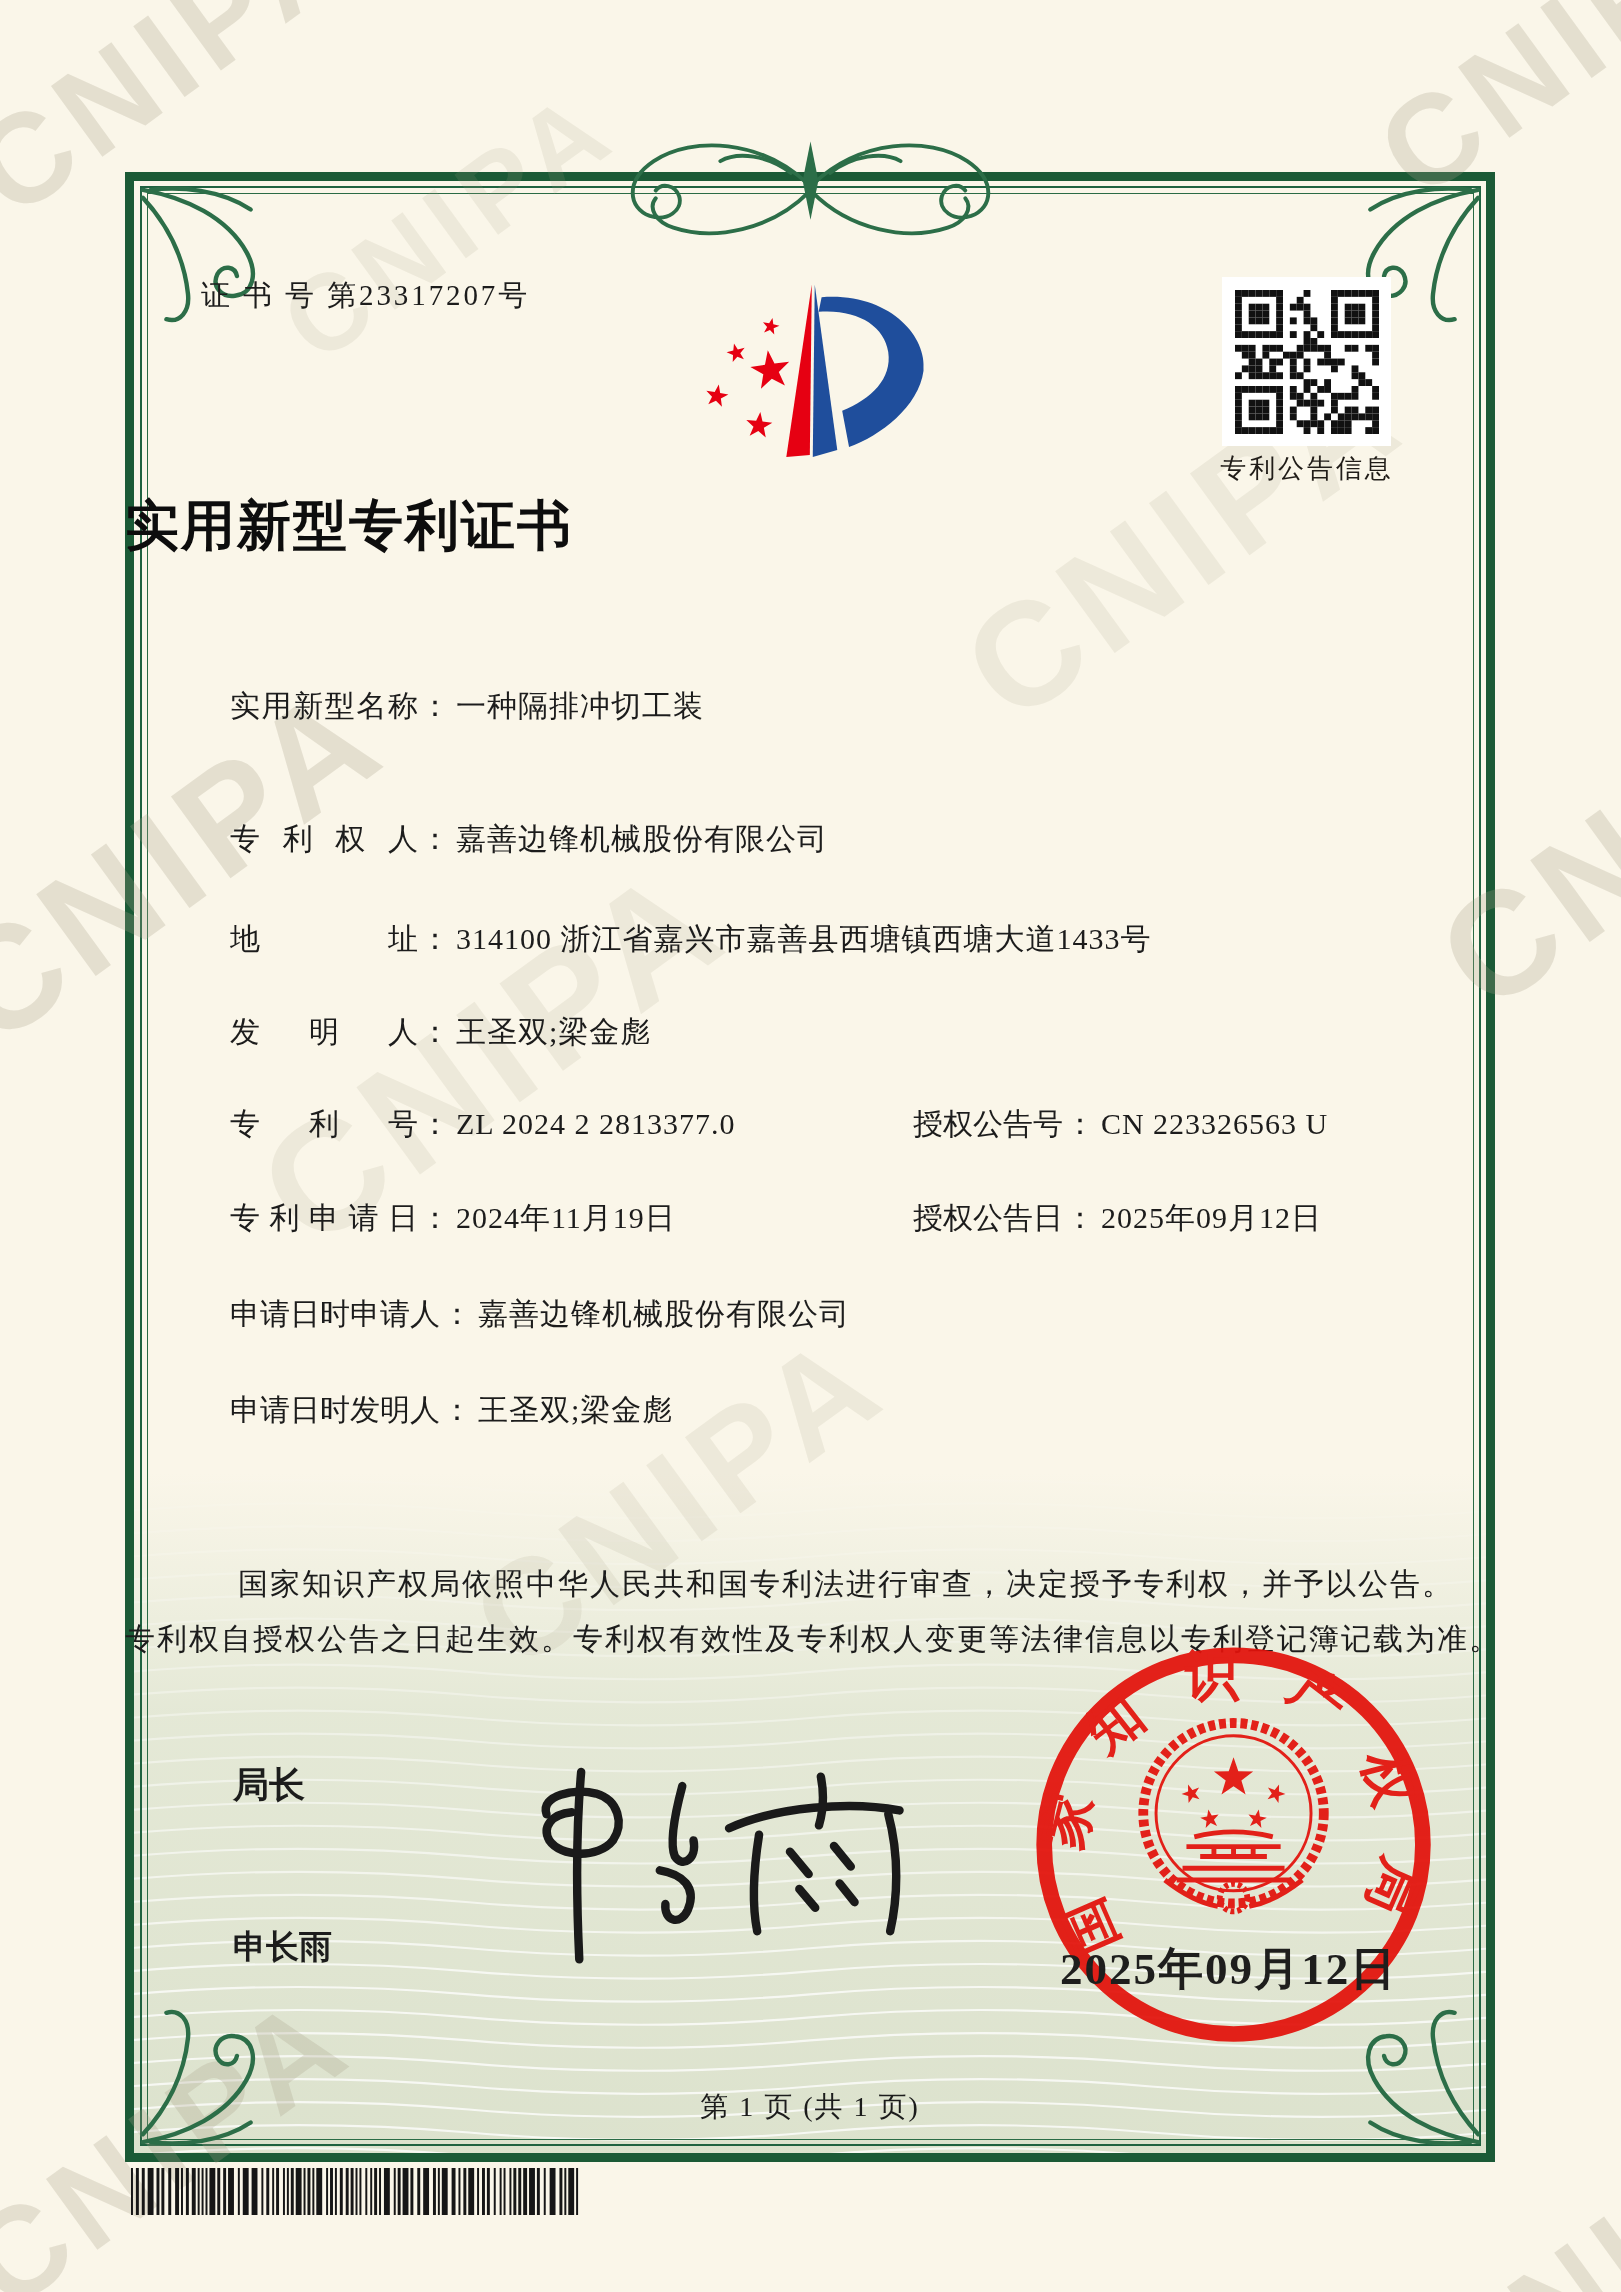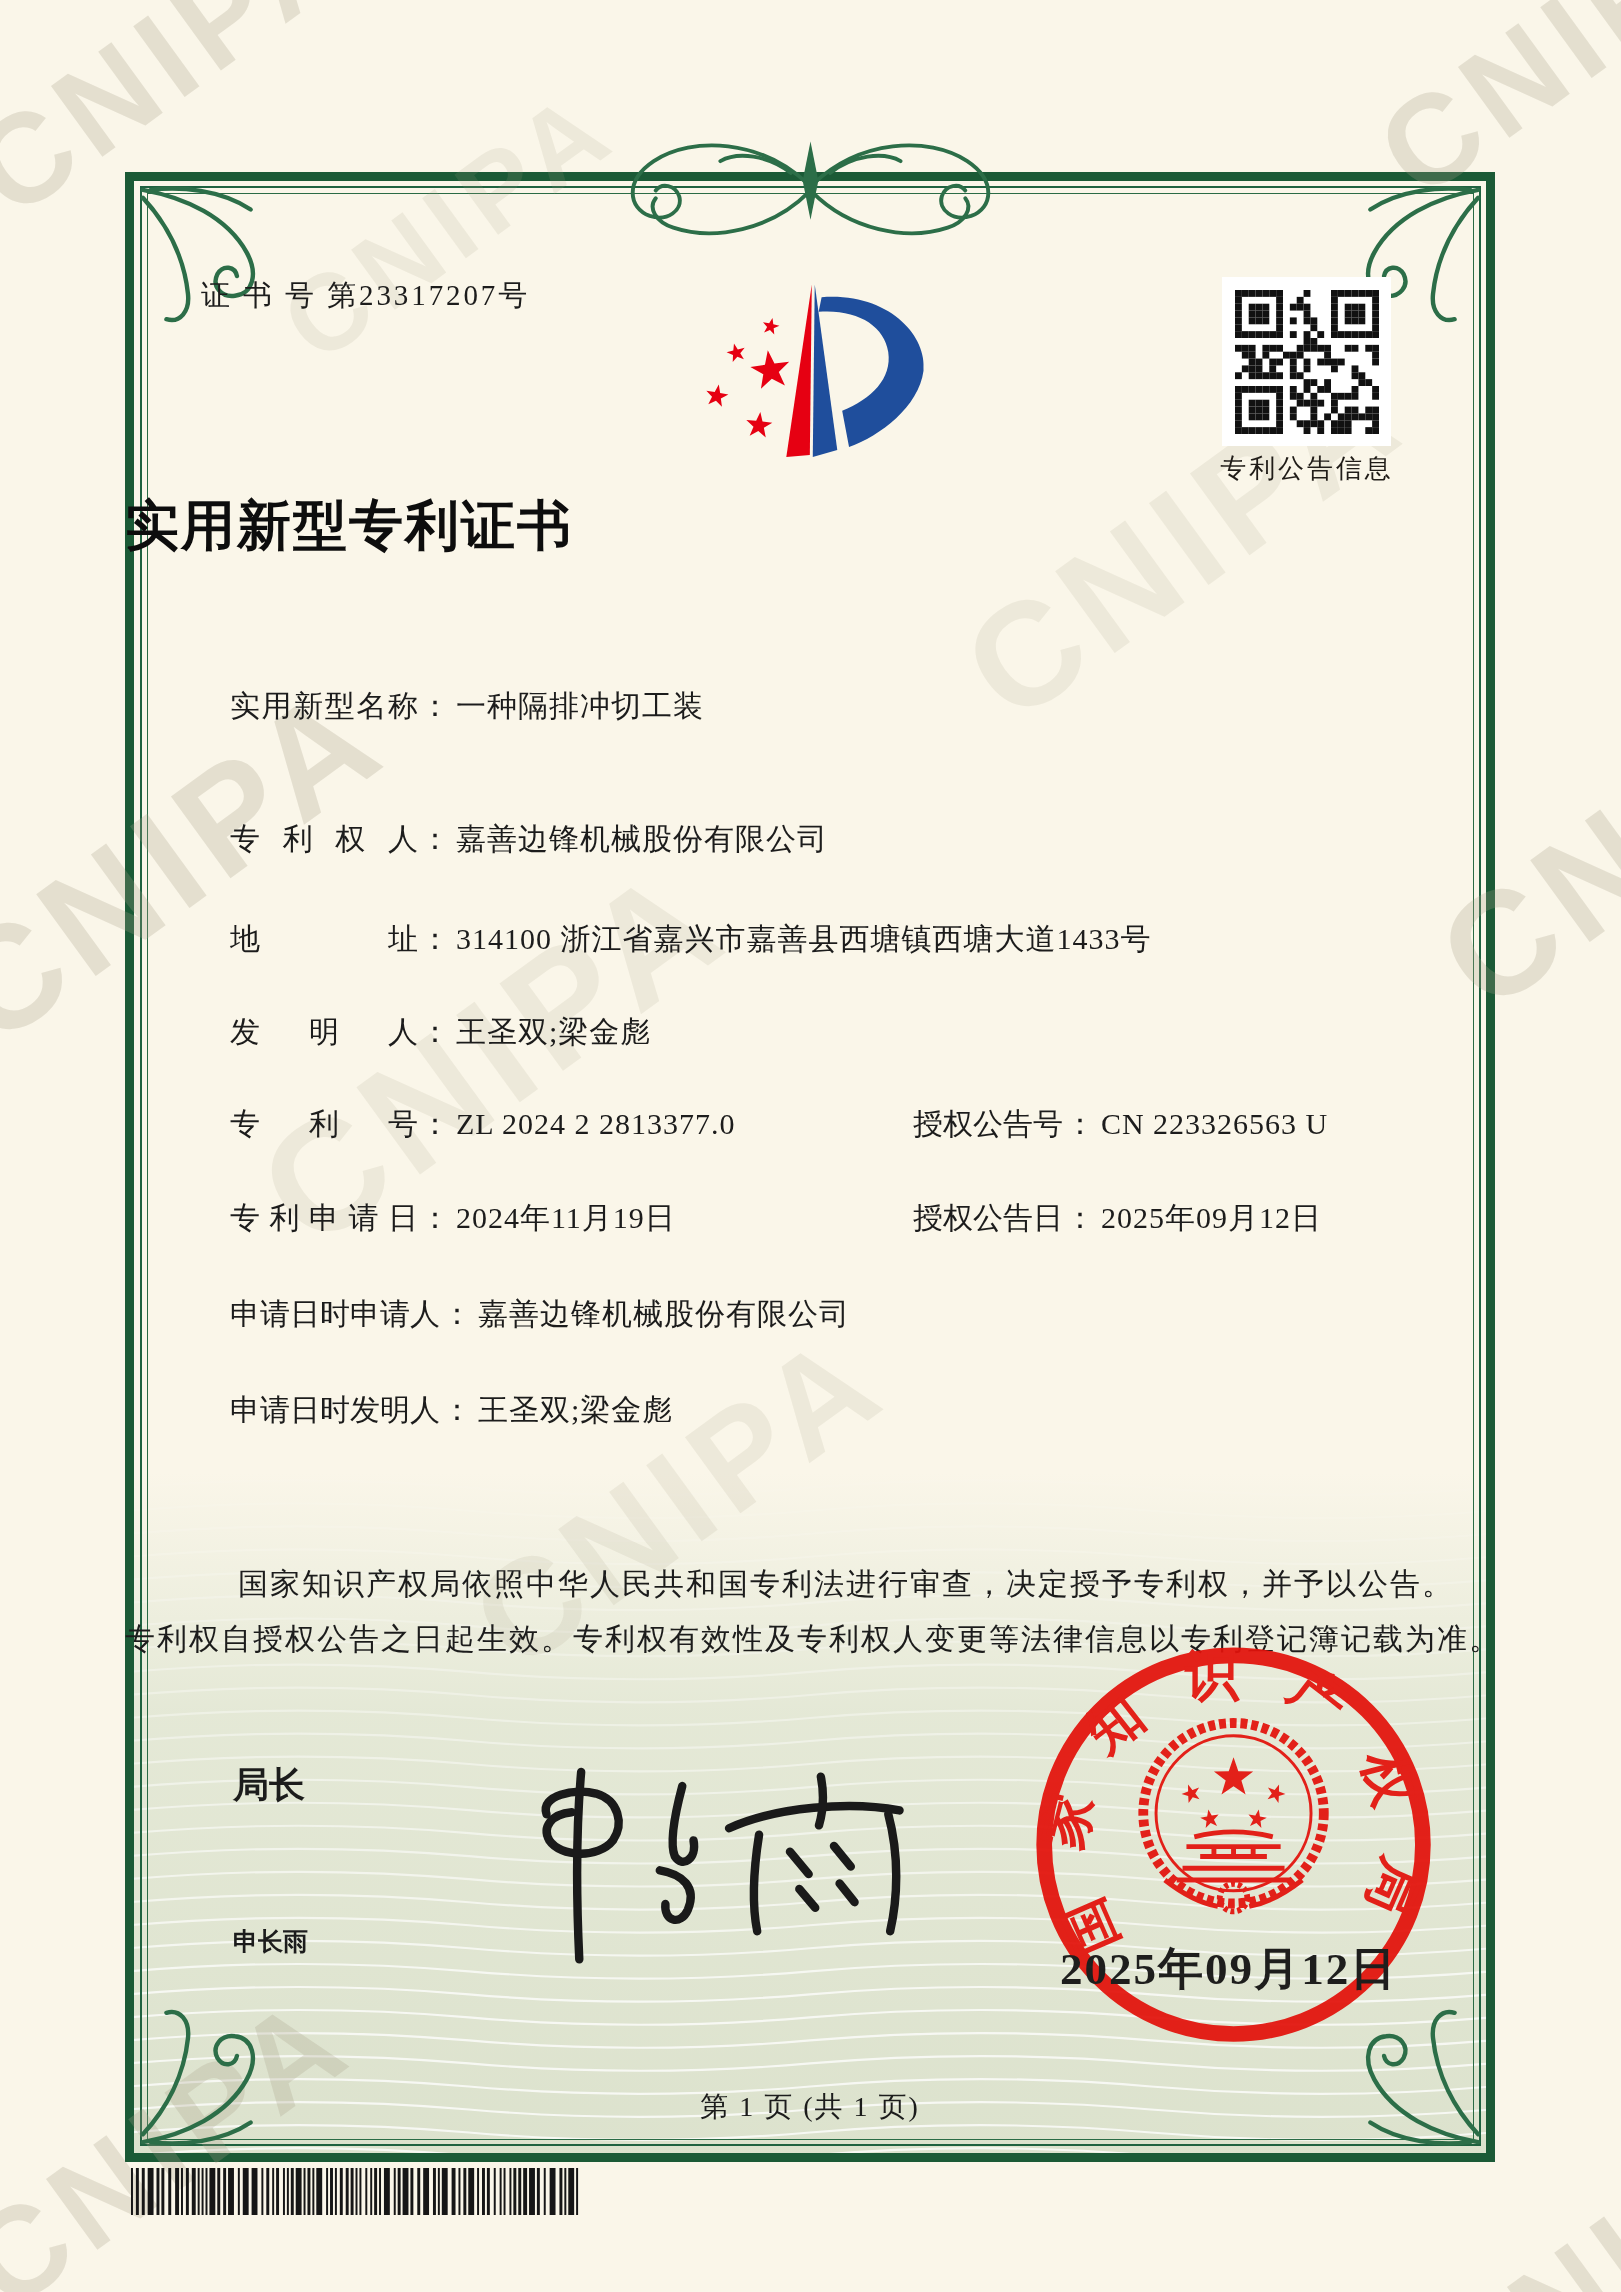--- a/index.html
+++ b/index.html
@@ -29,21 +29,21 @@
   .row .lbl{display:inline-block;width:188px;text-align:justify;text-align-last:justify;vertical-align:baseline;}
   .row.wide .lbl{width:auto;text-align:left;text-align-last:auto;}
   .row .colon{display:inline-block;margin:0 5.9px 0 2px;}
   .row .val{letter-spacing:1px;}
   .row.rcol{left:913px;}
   .row.rcol .lbl{width:auto;text-align:left;text-align-last:auto;}
   
   .statement{position:absolute;left:125px;width:1370px;text-align:center;font-size:30px;letter-spacing:2px;z-index:5;white-space:nowrap;}
   
   .sig-title{position:absolute;left:233px;top:1761px;font-family:Liberation Serif, serif;font-weight:700;font-size:36px;z-index:5;}
-  .sig-name{position:absolute;left:233px;top:1925px;font-family:Liberation Sans, sans-serif;font-weight:700;font-size:25px;z-index:5;}
+  .sig-name{position:absolute;left:233px;top:1925px;font-family:Liberation Sans, sans-serif;font-weight:700;font-size:33px;z-index:5;}
   .sig-script{position:absolute;left:495px;top:1753px;width:412px;height:230px;z-index:5;}
   
   .seal{position:absolute;left:1002px;top:1619px;width:467px;height:467px;z-index:6;opacity:0.93;}
   
   .footer-page{position:absolute;left:125px;top:2088px;width:1370px;text-align:center;font-size:28px;letter-spacing:2px;z-index:5;}
   .barcode{position:absolute;left:131px;top:2168px;width:451px;height:47px;z-index:5;}
   .barcode rect{fill:#161616;}
 </style>
 </head>
 <body>

